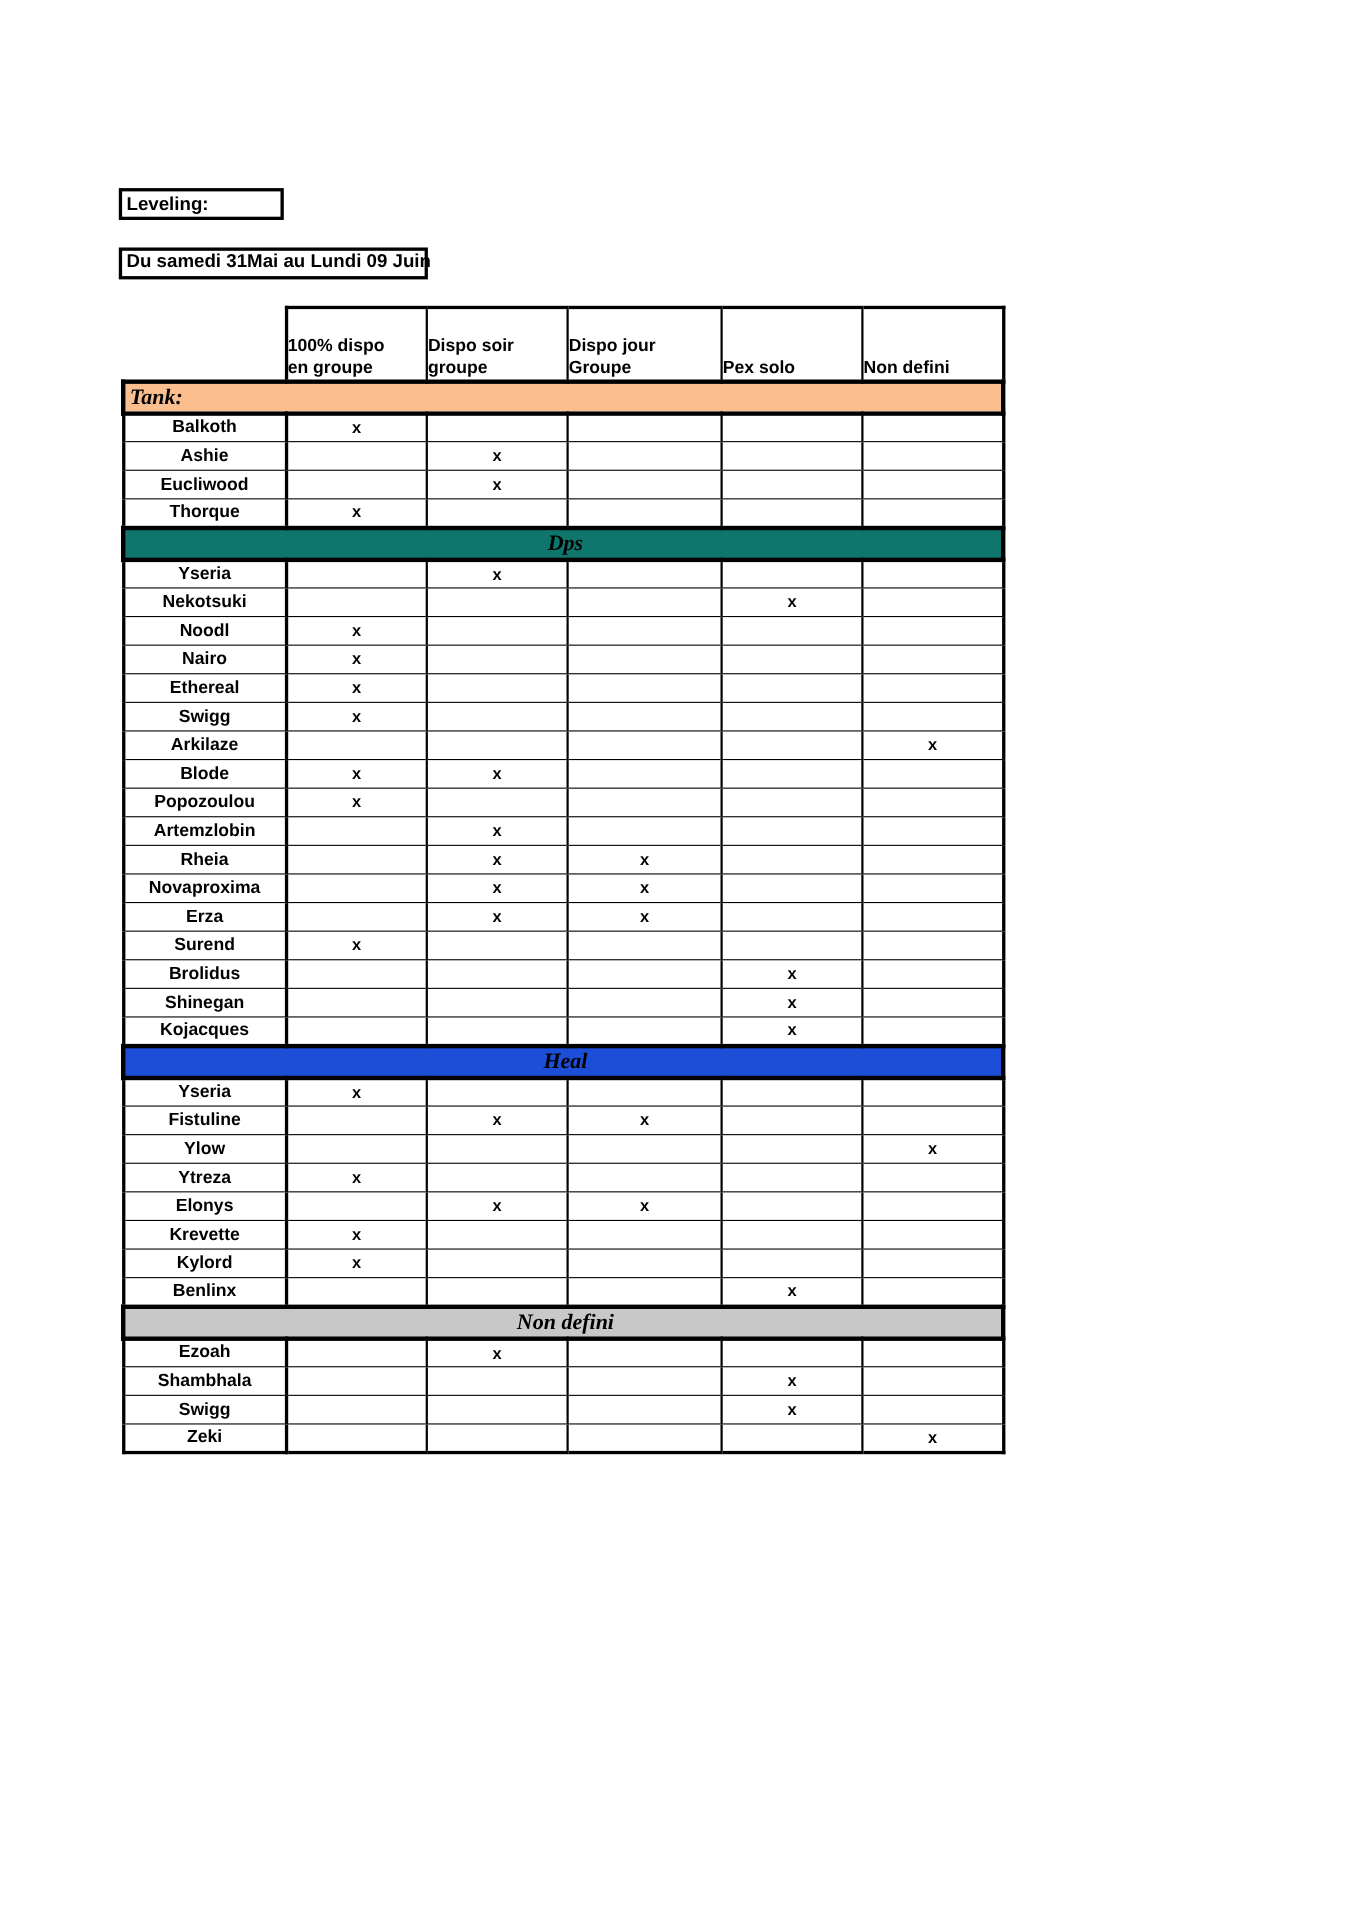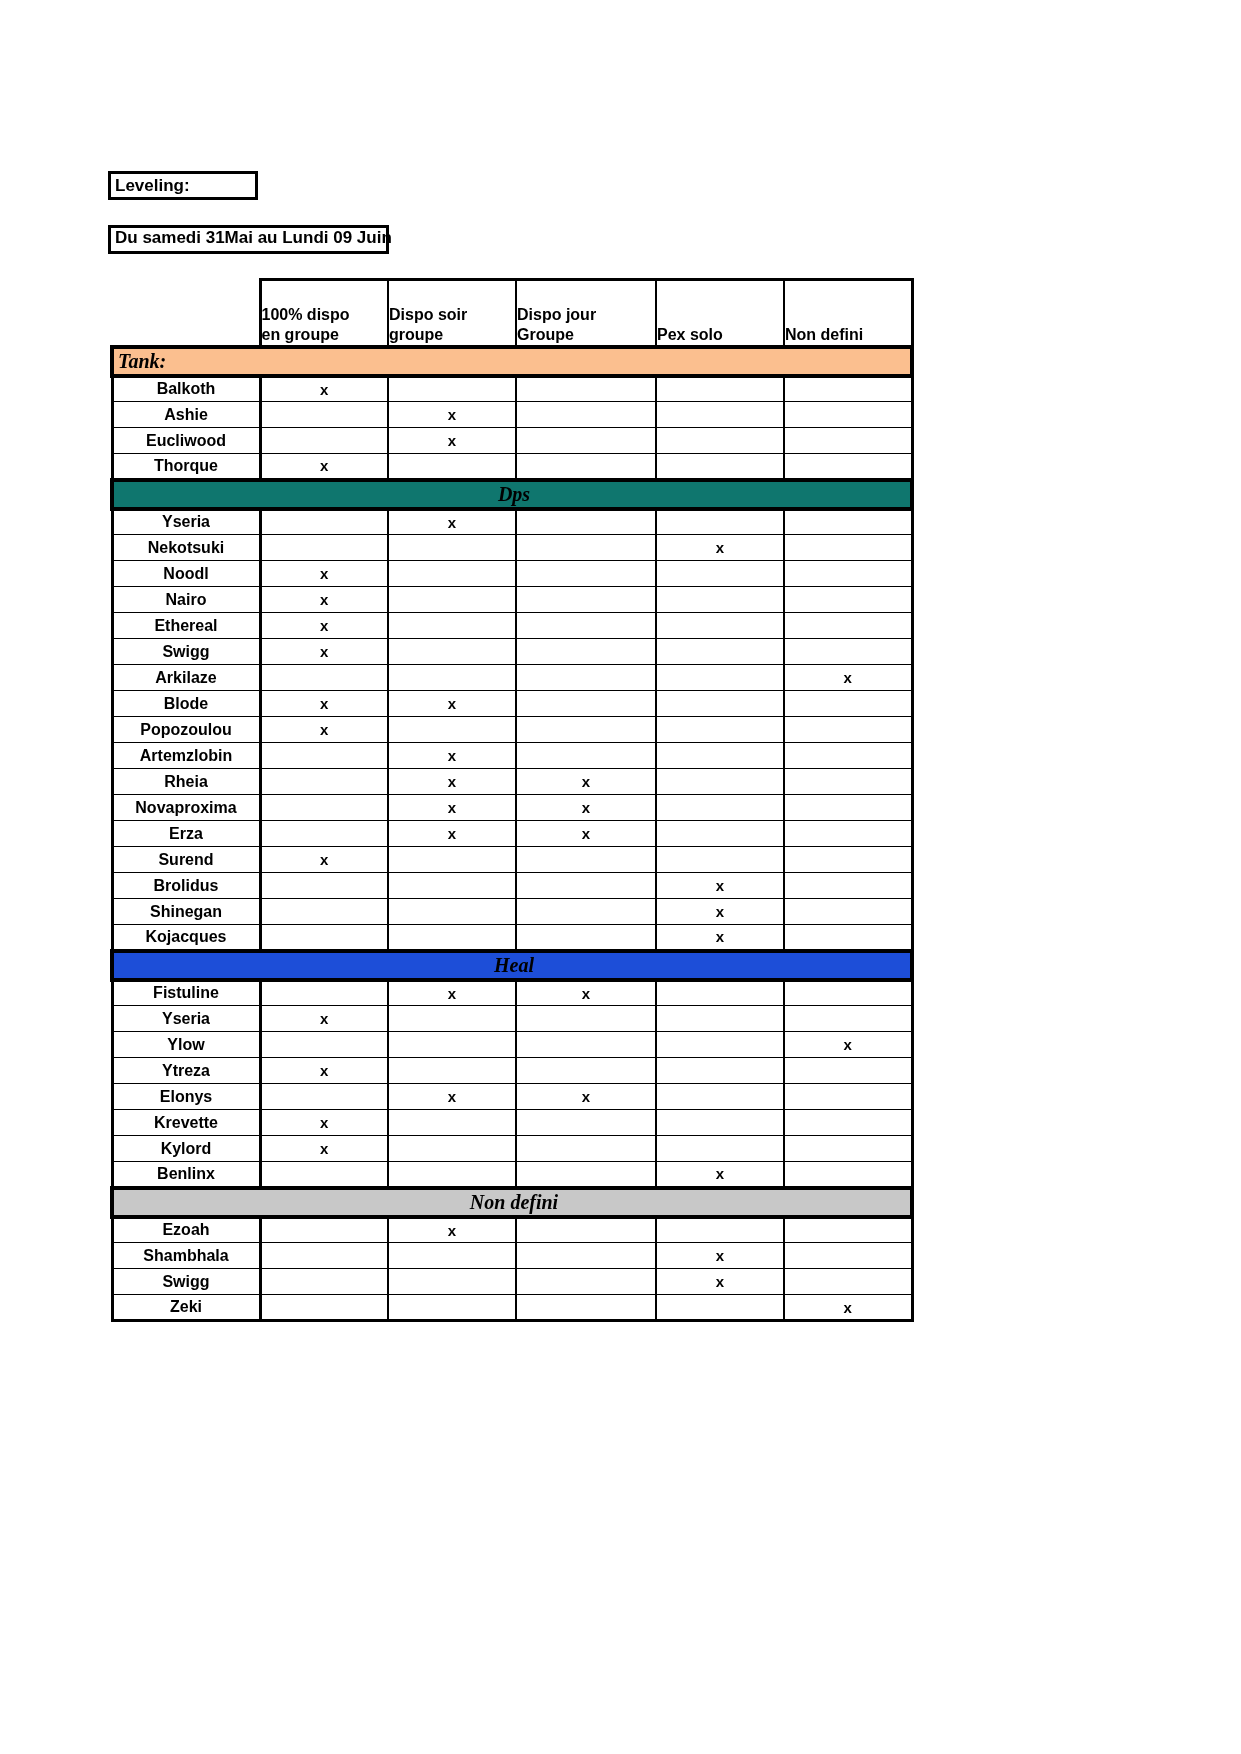--- a/index.html
+++ b/index.html
@@ -312,32 +312,32 @@
             <td class="cell"></td>
             <td class="cell"></td>
             <td class="cell"></td>
             <td class="cell"><span>x</span></td>
             <td class="cell cell-last"></td>
           </tr>
           <tr class="band">
             <td colspan="6" style="background: #1d4ed8; text-align: center;">Heal</td>
           </tr>
           <tr class="data">
+            <td class="cell name">Yseria</td>
+            <td class="cell"><span>x</span></td>
+            <td class="cell"></td>
+            <td class="cell"></td>
+            <td class="cell"></td>
+            <td class="cell cell-last"></td>
+          </tr>
+          <tr class="data">
             <td class="cell name">Fistuline</td>
             <td class="cell"></td>
             <td class="cell"><span>x</span></td>
             <td class="cell"><span>x</span></td>
-            <td class="cell"></td>
-            <td class="cell cell-last"></td>
-          </tr>
-          <tr class="data">
-            <td class="cell name">Yseria</td>
-            <td class="cell"><span>x</span></td>
-            <td class="cell"></td>
-            <td class="cell"></td>
             <td class="cell"></td>
             <td class="cell cell-last"></td>
           </tr>
           <tr class="data">
             <td class="cell name">Ylow</td>
             <td class="cell"></td>
             <td class="cell"></td>
             <td class="cell"></td>
             <td class="cell"></td>
             <td class="cell cell-last"><span>x</span></td>

